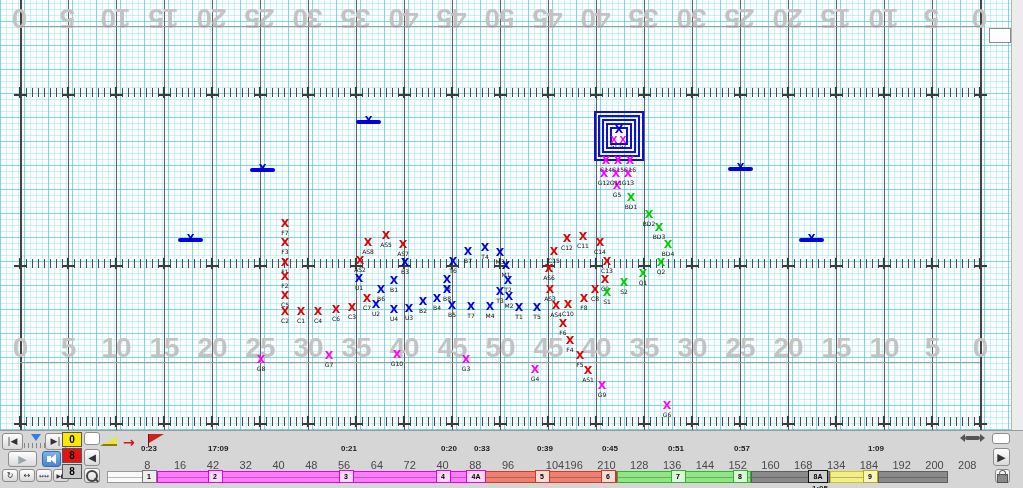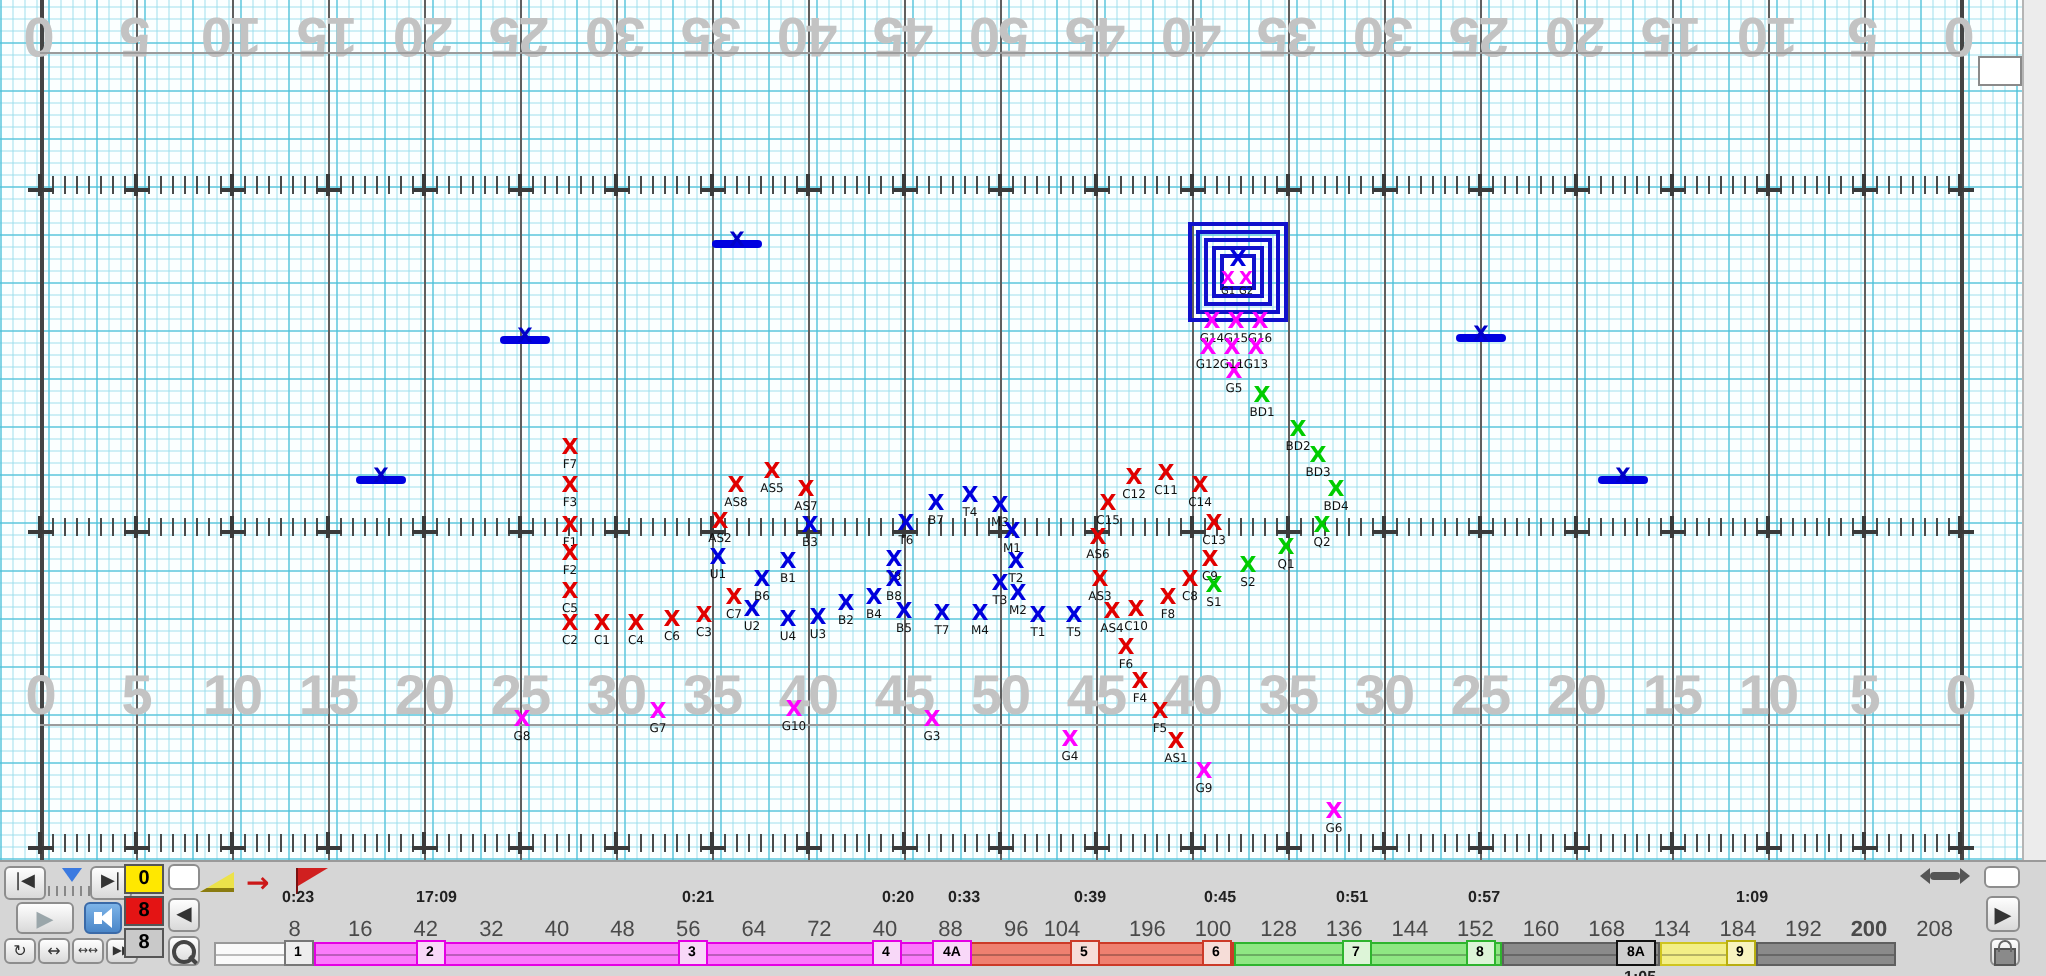--- a/index.html
+++ b/index.html
@@ -722,33 +722,33 @@
       <div class="count-num" style="left: 199.9px; top: 28px;">42</div>
       <div class="count-num" style="left: 232.7px; top: 28px;">32</div>
       <div class="count-num" style="left: 265.5px; top: 28px;">40</div>
       <div class="count-num" style="left: 298.3px; top: 28px;">48</div>
       <div class="count-num" style="left: 331.1px; top: 28px;">56</div>
       <div class="count-num" style="left: 363.9px; top: 28px;">64</div>
       <div class="count-num" style="left: 396.7px; top: 28px;">72</div>
       <div class="count-num" style="left: 429.5px; top: 28px;">40</div>
       <div class="count-num" style="left: 462.3px; top: 28px;">88</div>
       <div class="count-num" style="left: 495.1px; top: 28px;">96</div>
-      <div class="count-num" style="left: 518px; top: 28px;">104</div>
+      <div class="count-num" style="left: 542px; top: 28px;">104</div>
       <div class="count-num" style="left: 560.7px; top: 28px;">196</div>
-      <div class="count-num" style="left: 593.5px; top: 28px;">100</div>
+      <div class="count-num" style="left: 593.5px; top: 28px;">210</div>
       <div class="count-num" style="left: 626.3px; top: 28px;">128</div>
       <div class="count-num" style="left: 659.1px; top: 28px;">136</div>
       <div class="count-num" style="left: 691.9px; top: 28px;">144</div>
       <div class="count-num" style="left: 724.7px; top: 28px;">152</div>
       <div class="count-num" style="left: 757.5px; top: 28px;">160</div>
       <div class="count-num" style="left: 790.3px; top: 28px;">168</div>
       <div class="count-num" style="left: 823.1px; top: 28px;">134</div>
       <div class="count-num" style="left: 855.9px; top: 28px;">184</div>
       <div class="count-num" style="left: 888.7px; top: 28px;">192</div>
-      <div class="count-num" style="left: 921.5px; top: 28px; font-weight: bold;">200</div>
+      <div class="count-num" style="left: 921.5px; top: 28px;">200</div>
       <div class="count-num" style="left: 954.3px; top: 28px;">208</div>
       <div class="segbar seg-plain" style="left: 107px; top: 40px; width: 50px;"></div>
       <div class="segbar seg-magenta" style="left: 157px; top: 40px; width: 328px;"></div>
       <div class="segbar seg-red" style="left: 485px; top: 40px; width: 132px;"></div>
       <div class="segbar seg-green" style="left: 617px; top: 40px; width: 134px;"></div>
       <div class="segbar seg-gray" style="left: 751px; top: 40px; width: 79px;"></div>
       <div class="segbar seg-yellow" style="left: 830px; top: 40px; width: 48px;"></div>
       <div class="segbar seg-gray" style="left: 878px; top: 40px; width: 70px;"></div>
       <div class="segbox bx-plain" style="left: 141.5px; top: 39px; width: 15px;">1</div>
       <div class="segbox bx-magenta" style="left: 207.5px; top: 39px; width: 15px;">2</div>

